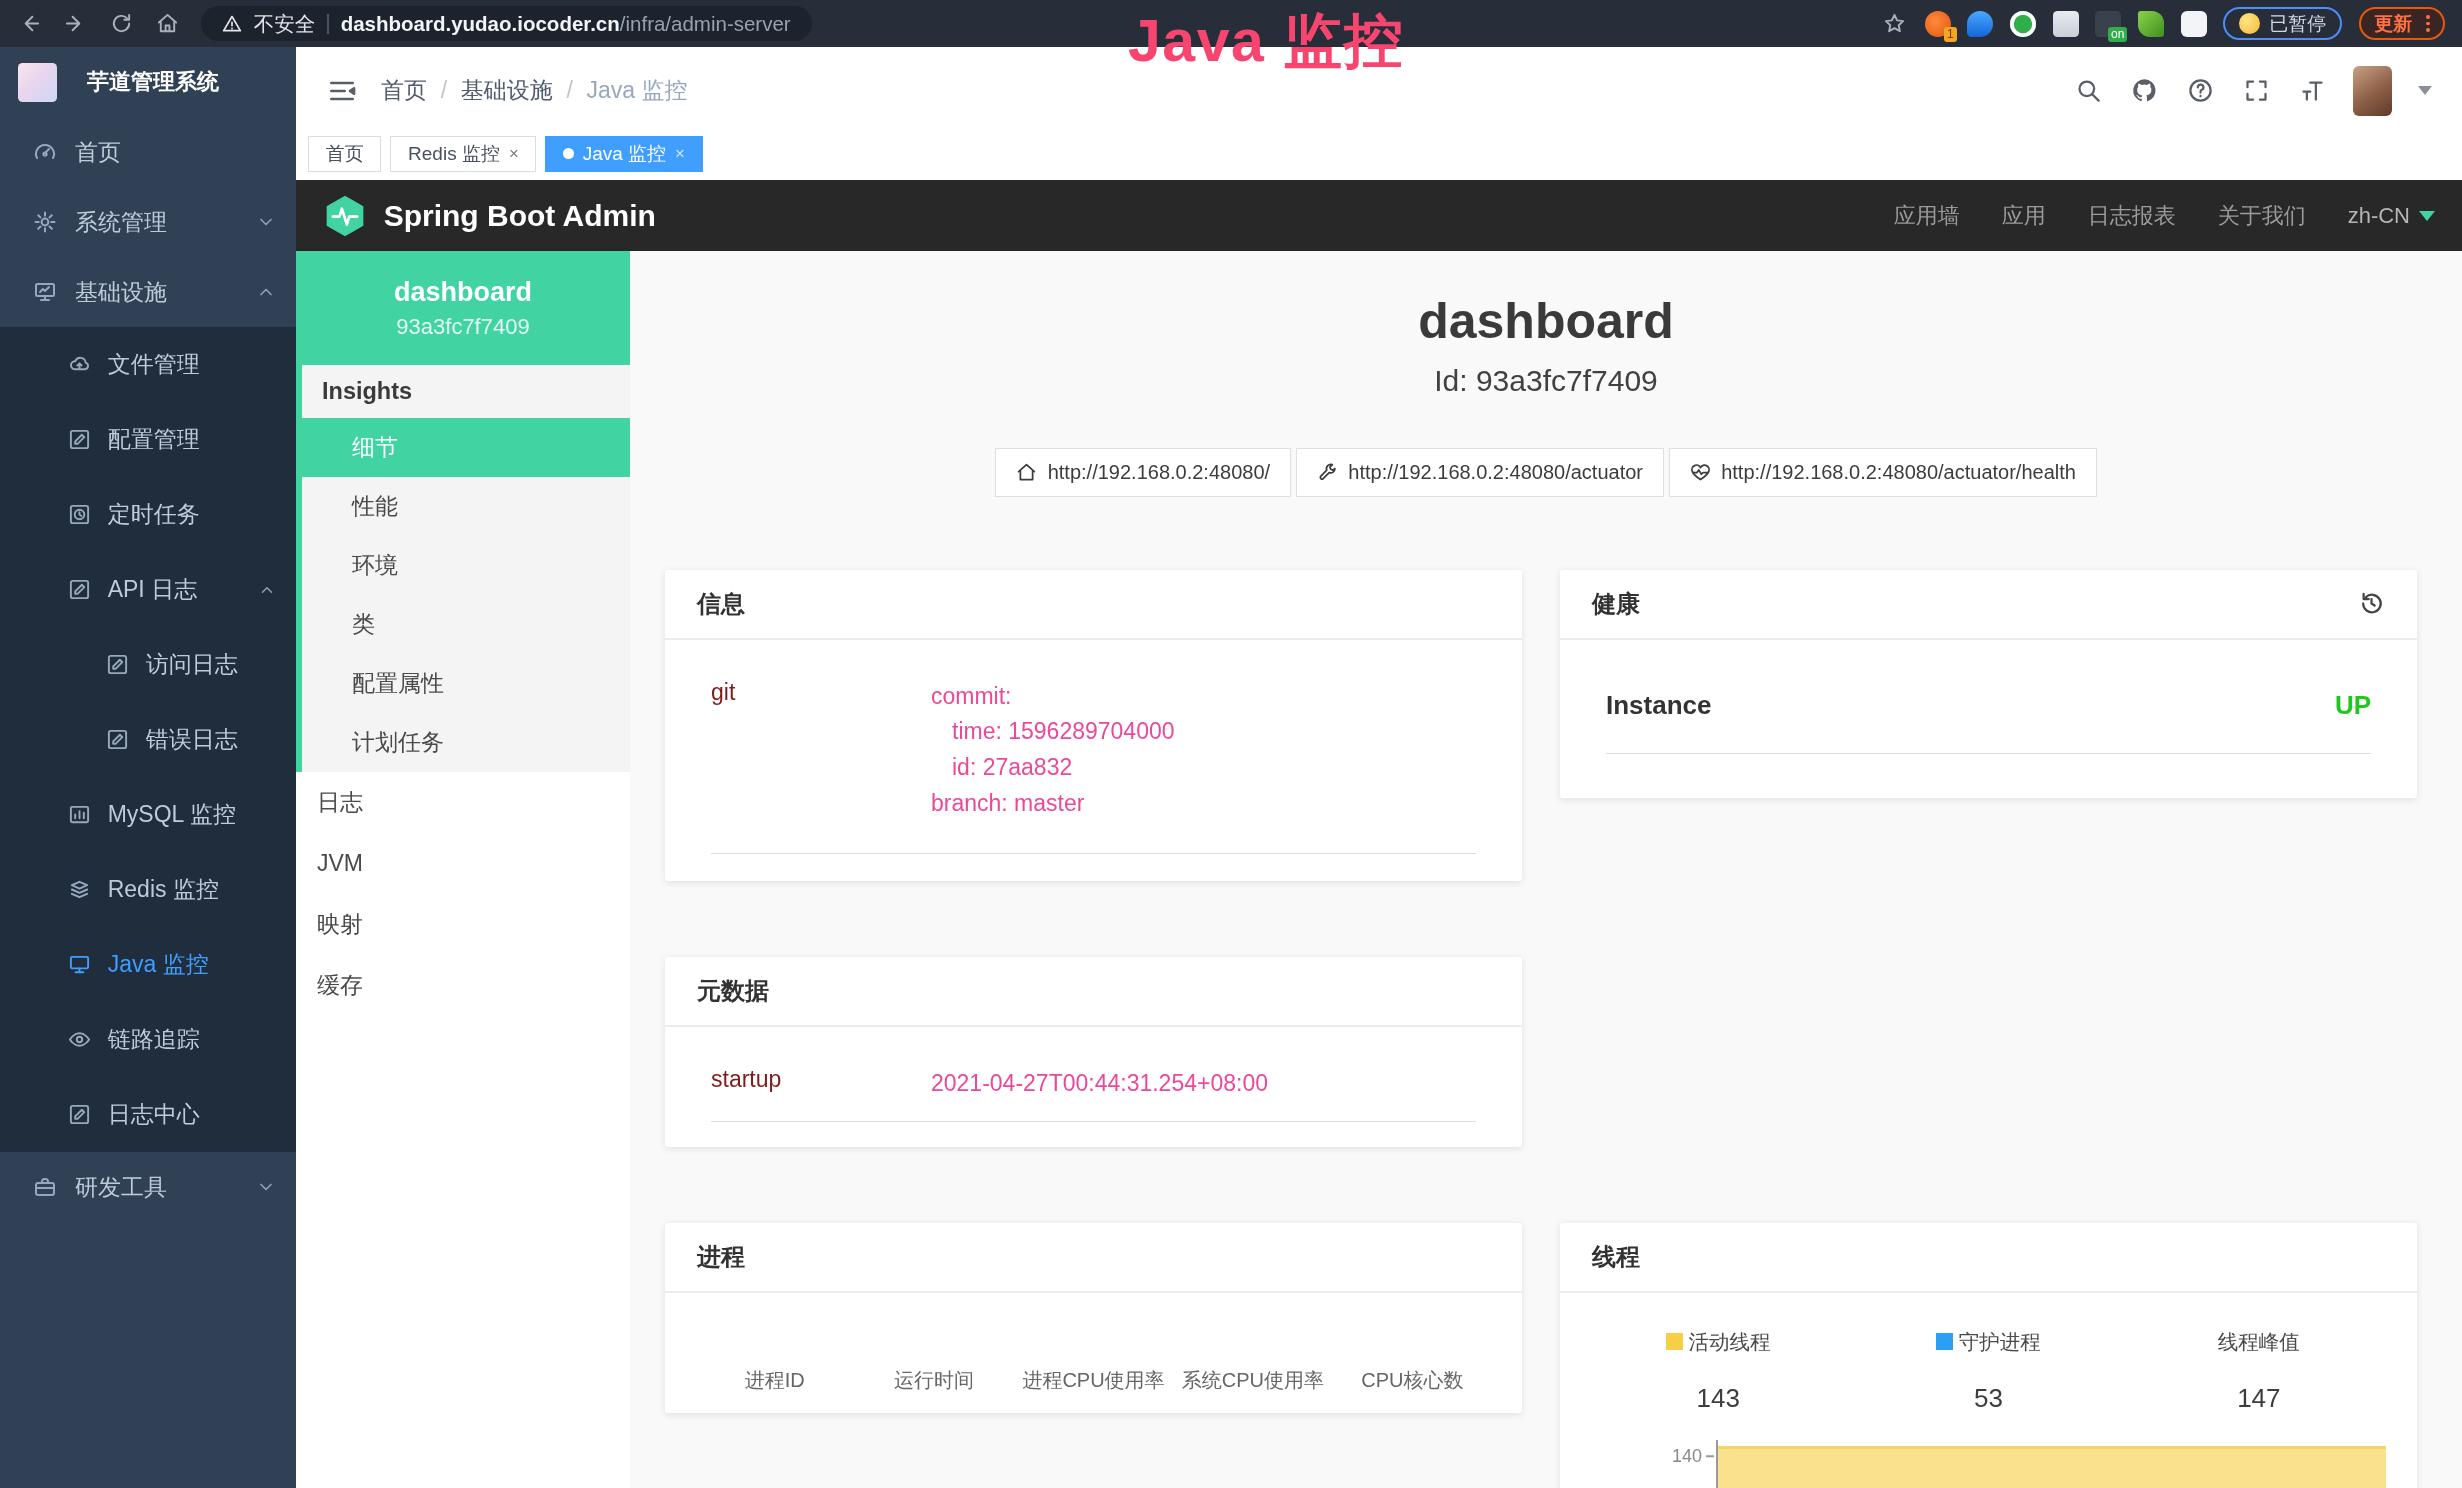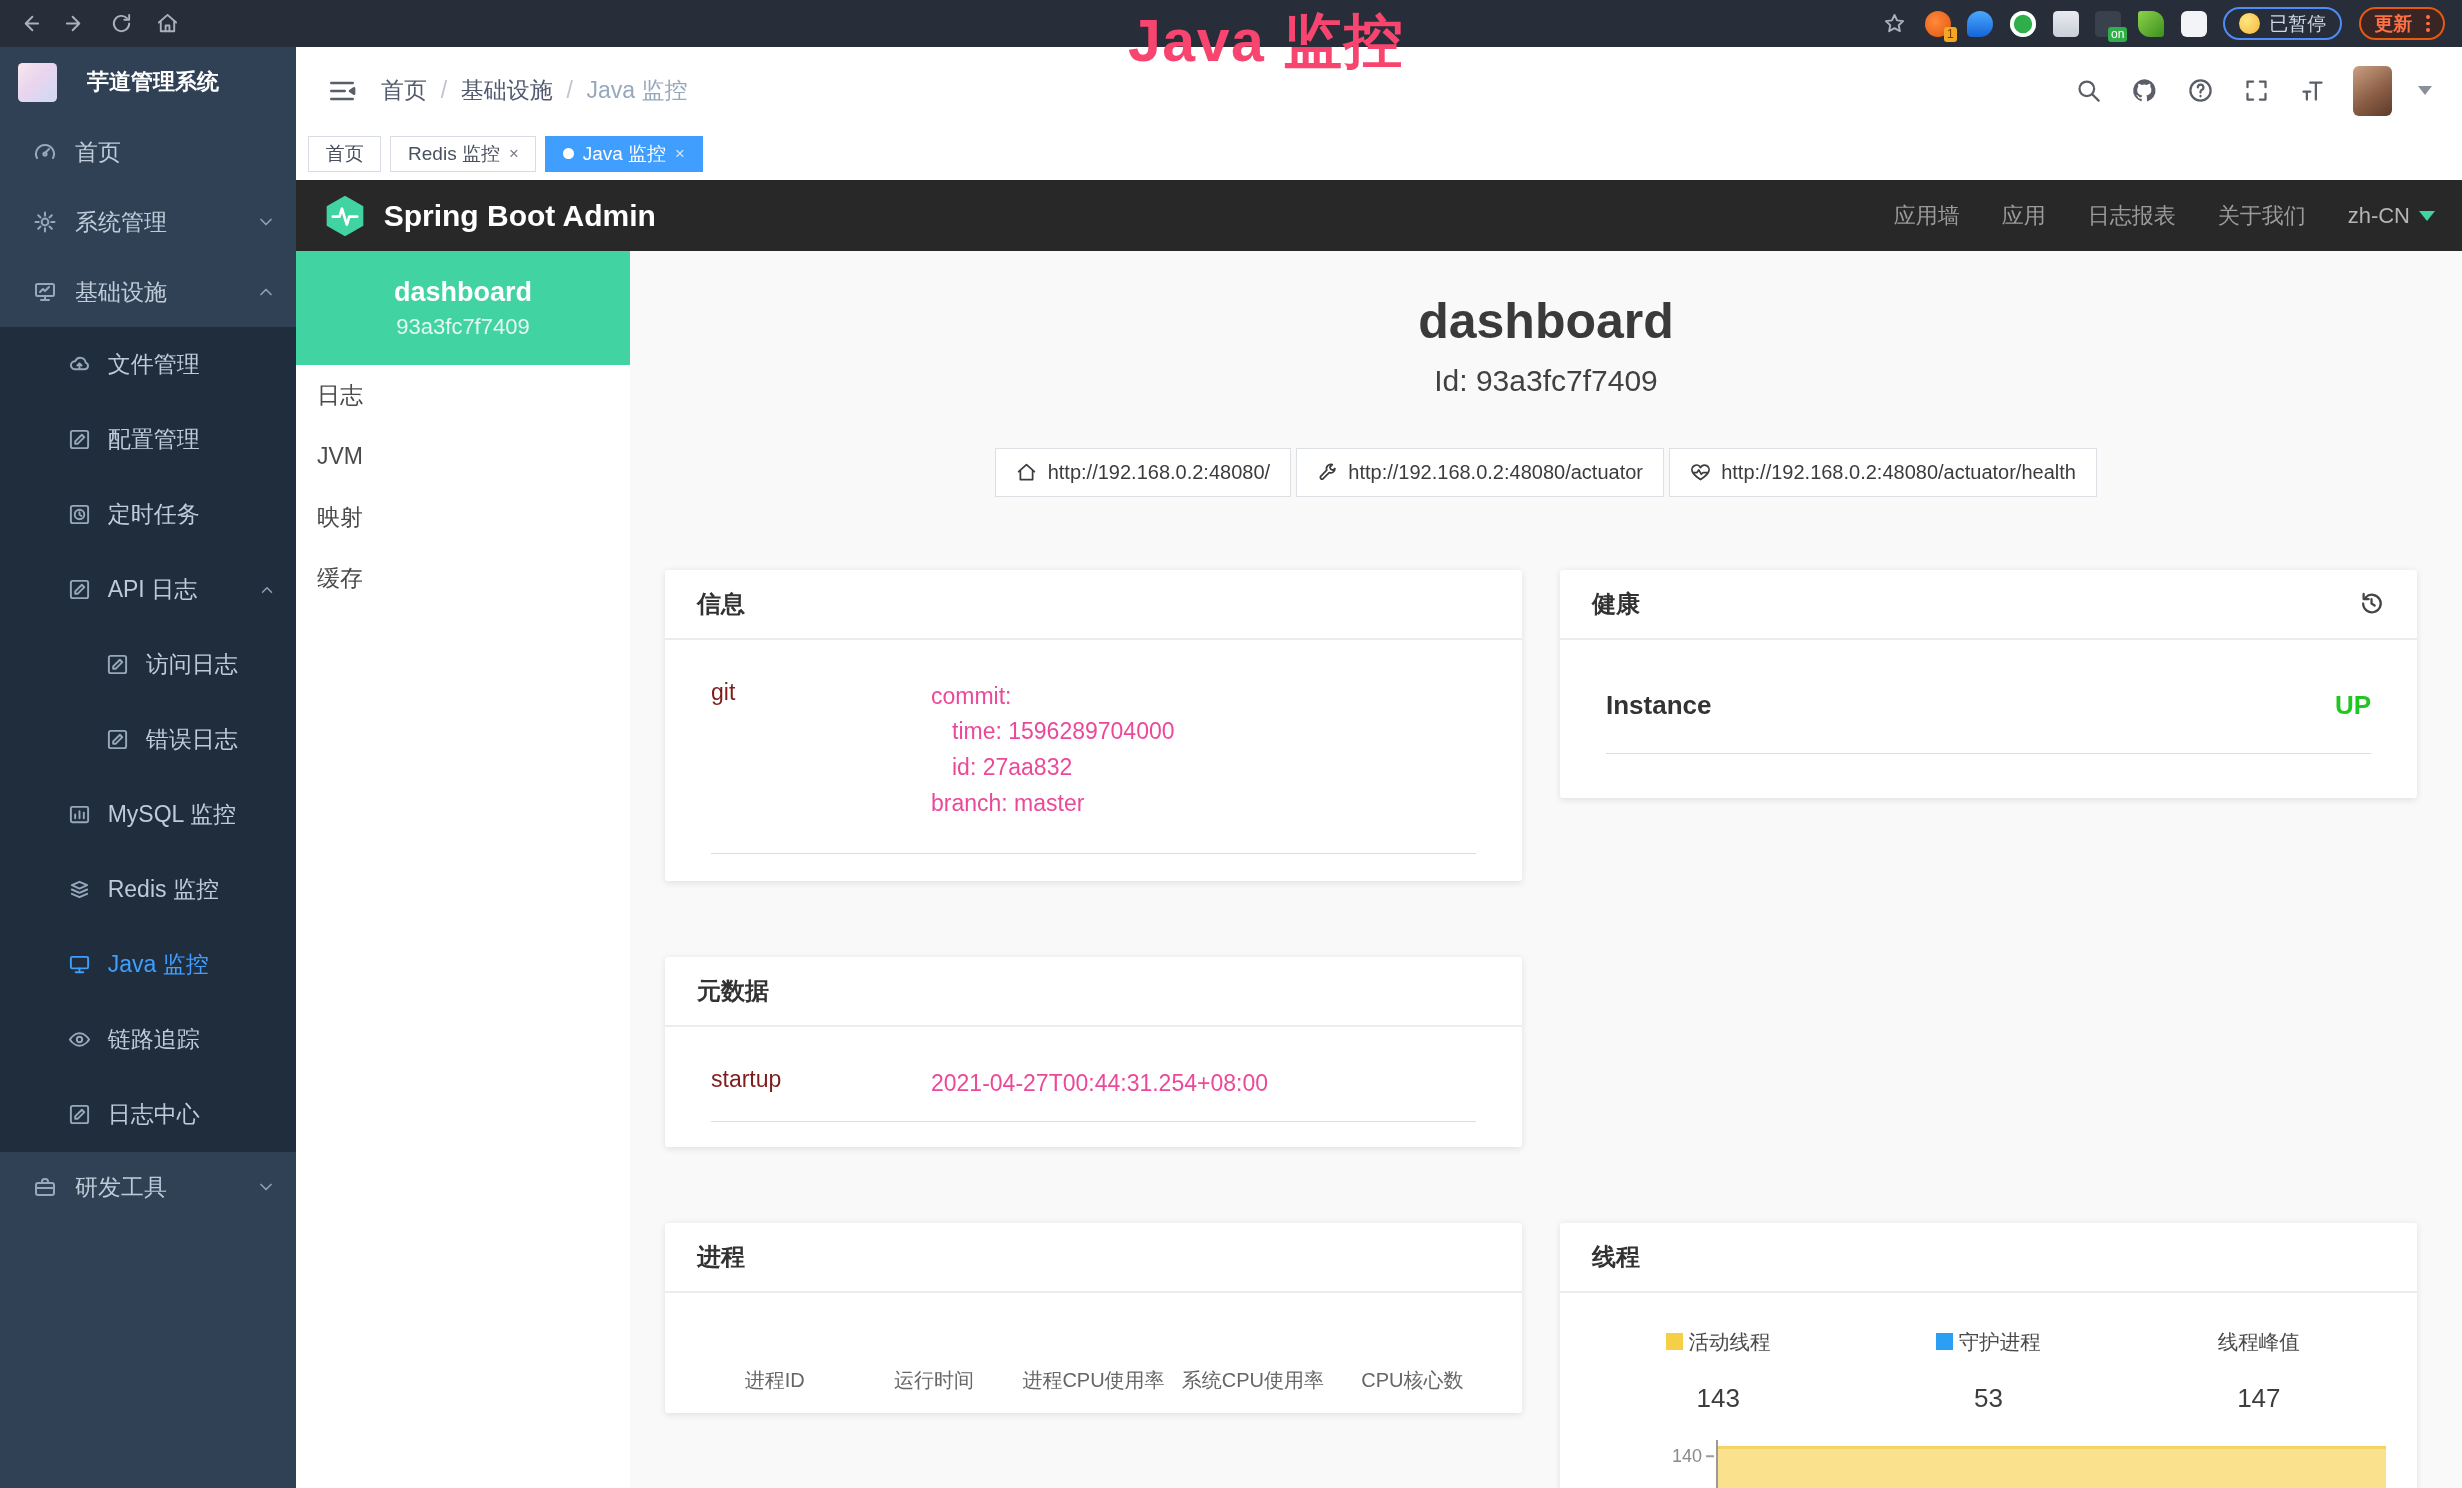--- a/index.html
+++ b/index.html
@@ -157,20 +157,32 @@
           <path d="M20 3v5h-5"></path>
         </svg>
       </span>
     <span class="bicon">
         <svg viewBox="0 0 24 24" class="stroke">
           <path d="M3 11l9-8 9 8"></path>
           <path d="M5 10v10h14V10"></path>
           <path d="M10 20v-6h4v6"></path>
         </svg>
       </span>
+    <div class="url-pill">
+      <span class="warn">
+          <svg viewBox="0 0 24 24" class="stroke" width="20" height="20">
+            <path d="M12 3L2 20h20L12 3z"></path>
+            <path d="M12 10v4"></path>
+            <path d="M12 17.2v.6"></path>
+          </svg>
+        </span>
+      <span class="sec-label">不安全</span>
+      <span class="url-sep"></span>
+      <span class="url-text"><span>dashboard.yudao.iocoder.cn</span><span class="url-path">/infra/admin-server</span></span>
+    </div>
     <div class="bar-right">
       <span class="bicon">
           <svg viewBox="0 0 24 24" class="stroke">
             <path d="M12 3l2.7 5.7 6.3.8-4.6 4.3 1.2 6.2-5.6-3.1-5.6 3.1 1.2-6.2L3 9.5l6.3-.8z"></path>
           </svg>
         </span>
       <span class="ext" style="background:radial-gradient(circle at 40% 40%, #ff8a3c, #e2540e); border-radius:50%;">
           <span class="badge" style="background:#f5a623; color:#7a3c00;">1</span>
         </span>
       <span class="ext" style="background:linear-gradient(180deg,#49a8ff,#1565d8); border-radius:50% 50% 50% 4.6px;"></span>
@@ -451,20 +463,29 @@
             </span>
         </span>
       </div>
 
       <div class="content-row">
 
         <div class="inst-sidebar">
           <div class="inst-head">
             <span class="inst-name">dashboard</span>
             <span class="inst-id">93a3fc7f7409</span>
+          </div>
+          <div class="inst-group">
+            <div class="inst-section">Insights</div>
+            <div class="inst-item active">细节</div>
+            <div class="inst-item">性能</div>
+            <div class="inst-item">环境</div>
+            <div class="inst-item">类</div>
+            <div class="inst-item">配置属性</div>
+            <div class="inst-item">计划任务</div>
           </div>
           <div class="inst-root">日志</div>
           <div class="inst-root">JVM</div>
           <div class="inst-root">映射</div>
           <div class="inst-root">缓存</div>
         </div>
 
         <div class="main">
           <div class="m-title">dashboard</div>
           <div class="m-id">Id: 93a3fc7f7409</div>

